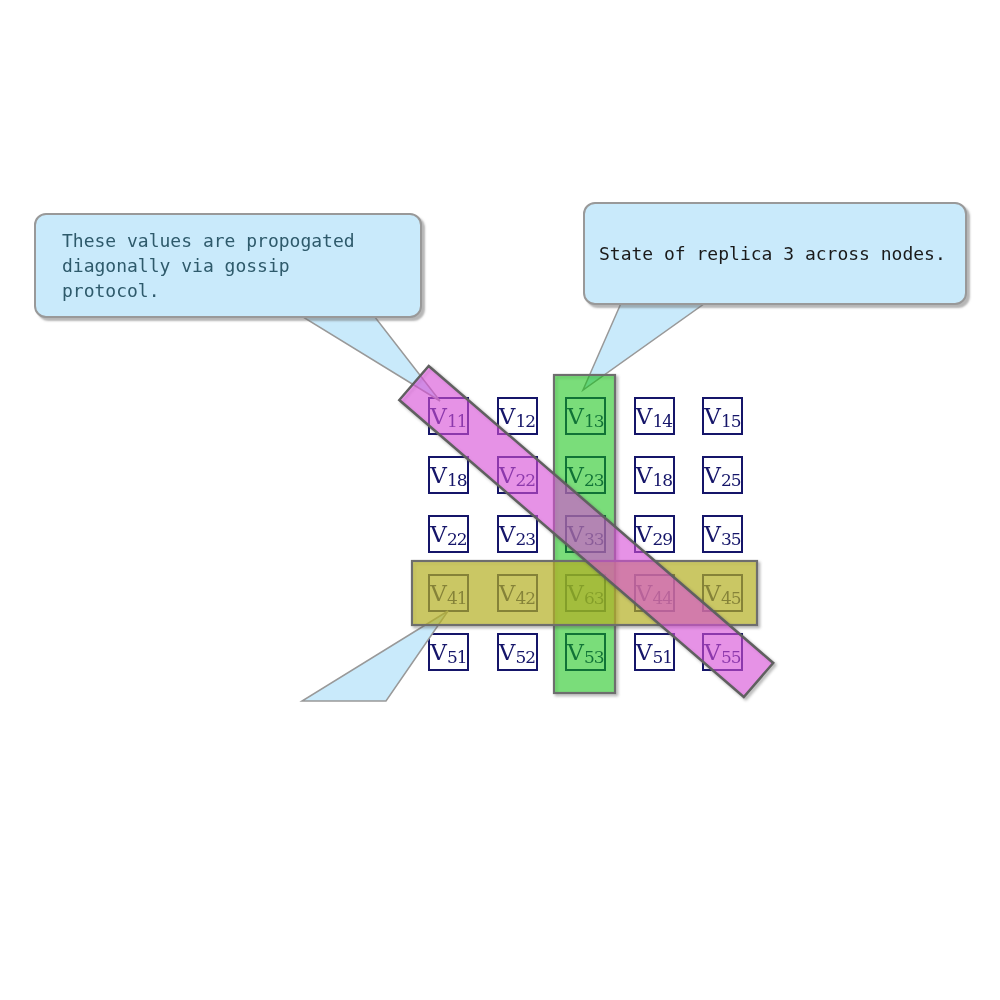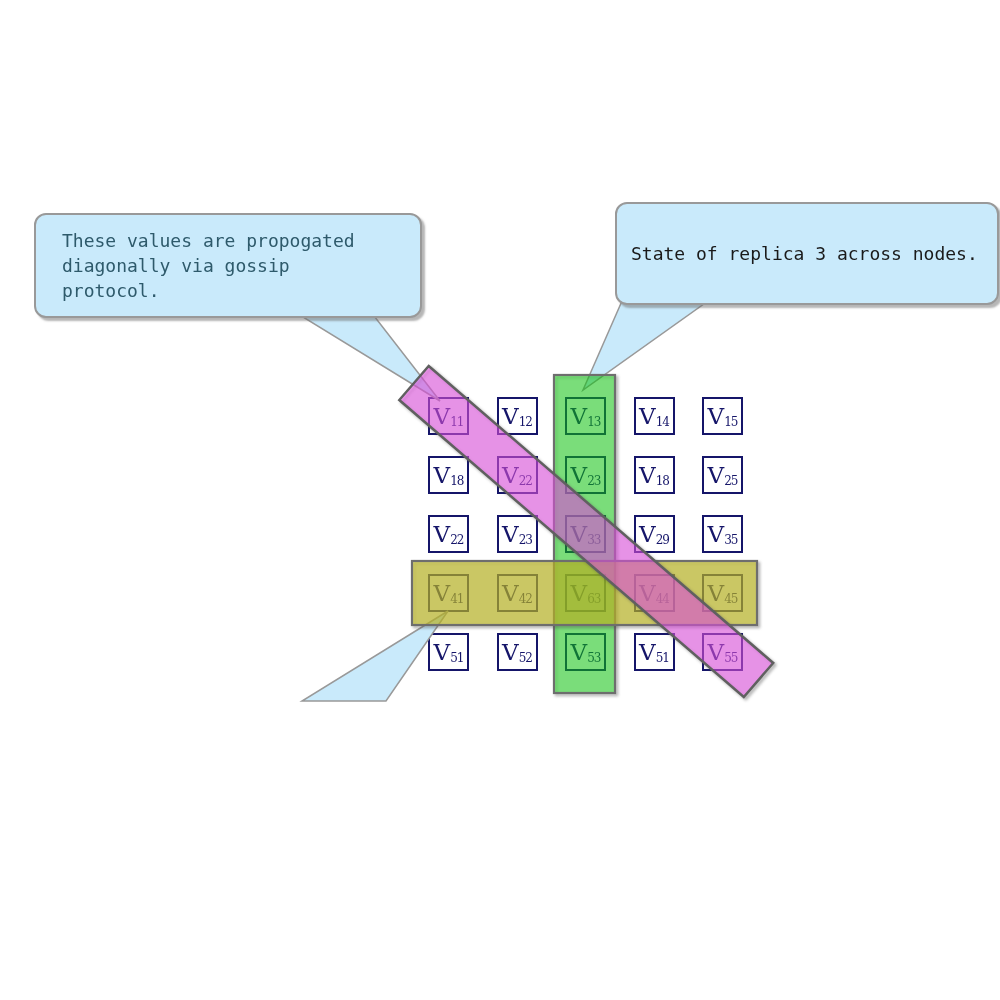--- a/index.html
+++ b/index.html
@@ -12,34 +12,34 @@
     position:absolute;left:428px;top:397px;z-index:10;
     display:flex;flex-direction:column;gap:21px;
   }
   .grid-row{display:flex;gap:27.5px;}
   .cell{
     box-sizing:border-box;width:41px;height:38px;background:#ffffff;
     border:2.5px solid #151569;display:flex;align-items:center;justify-content:center;
     font-family:"DejaVu Serif",serif;color:#151569;
   }
   .cell .v{font-size:23px;line-height:1;}
-  .cell .sub{font-size:12px;line-height:1;margin-top:11px;letter-spacing:-1px;}
+  .cell .sub{font-size:17px;line-height:1;margin-top:11px;letter-spacing:-1px;}
   
   #overlay{position:absolute;left:0;top:0;z-index:20;pointer-events:none;}
   .band{filter:drop-shadow(2px 2px 1.5px rgba(70,70,70,0.45));}
   
   .callout{
     position:absolute;z-index:30;box-sizing:border-box;
     background:#c9eafb;border:2px solid #999999;border-radius:12px;
     box-shadow:3px 3px 2px rgba(110,110,110,0.5);
     display:flex;align-items:center;
     font-size:18px;line-height:25px;
   }
   #callout-gossip{left:34px;top:213px;width:388px;height:105px;color:#2e5a6b;padding:0 26px;}
-  #callout-replica3{left:583px;top:202px;width:384px;height:103px;color:#1a1a1a;padding:0 14px;margin-left:32px;}
+  #callout-replica3{left:583px;top:202px;width:384px;height:103px;color:#1a1a1a;padding:0 14px;}
   #callout-node4{left:43px;top:697px;width:386px;height:100px;color:#1a1a1a;padding:0 16px;}
 </style>
 </head>
 <body>
 
 <div id="canvas">
 
   <div id="grid">
       <div class="grid-row">
         <div class="cell">

